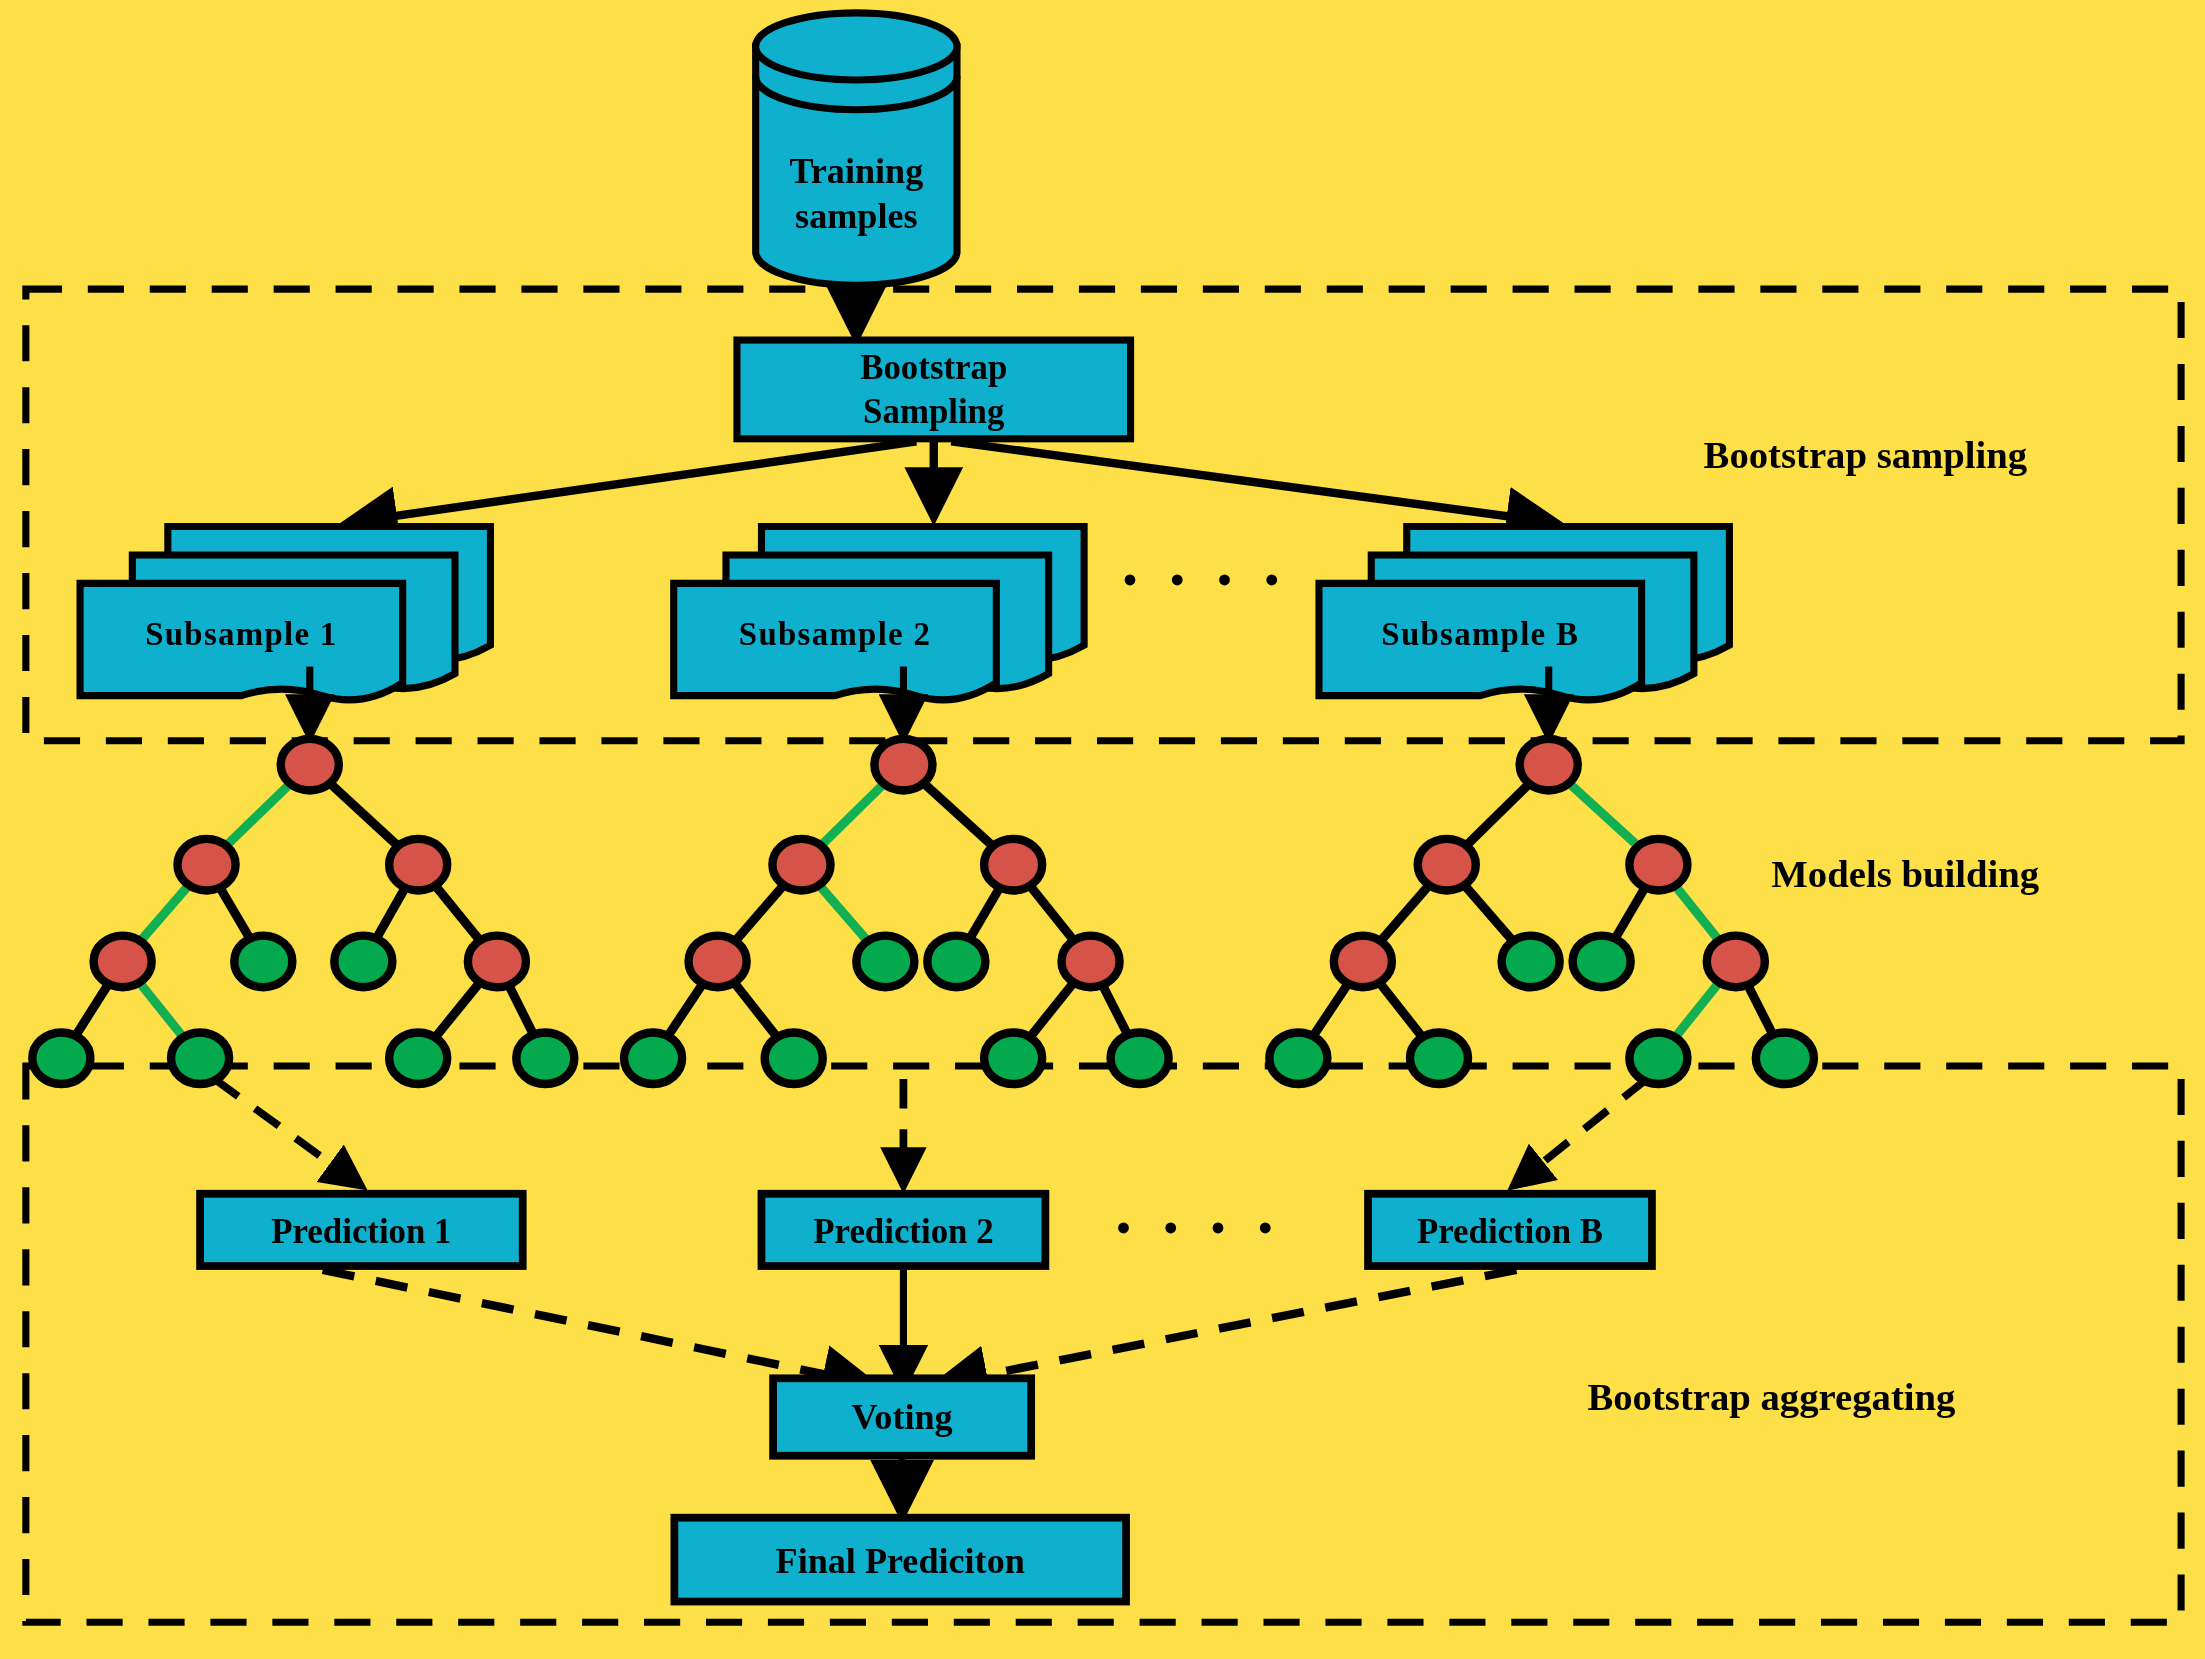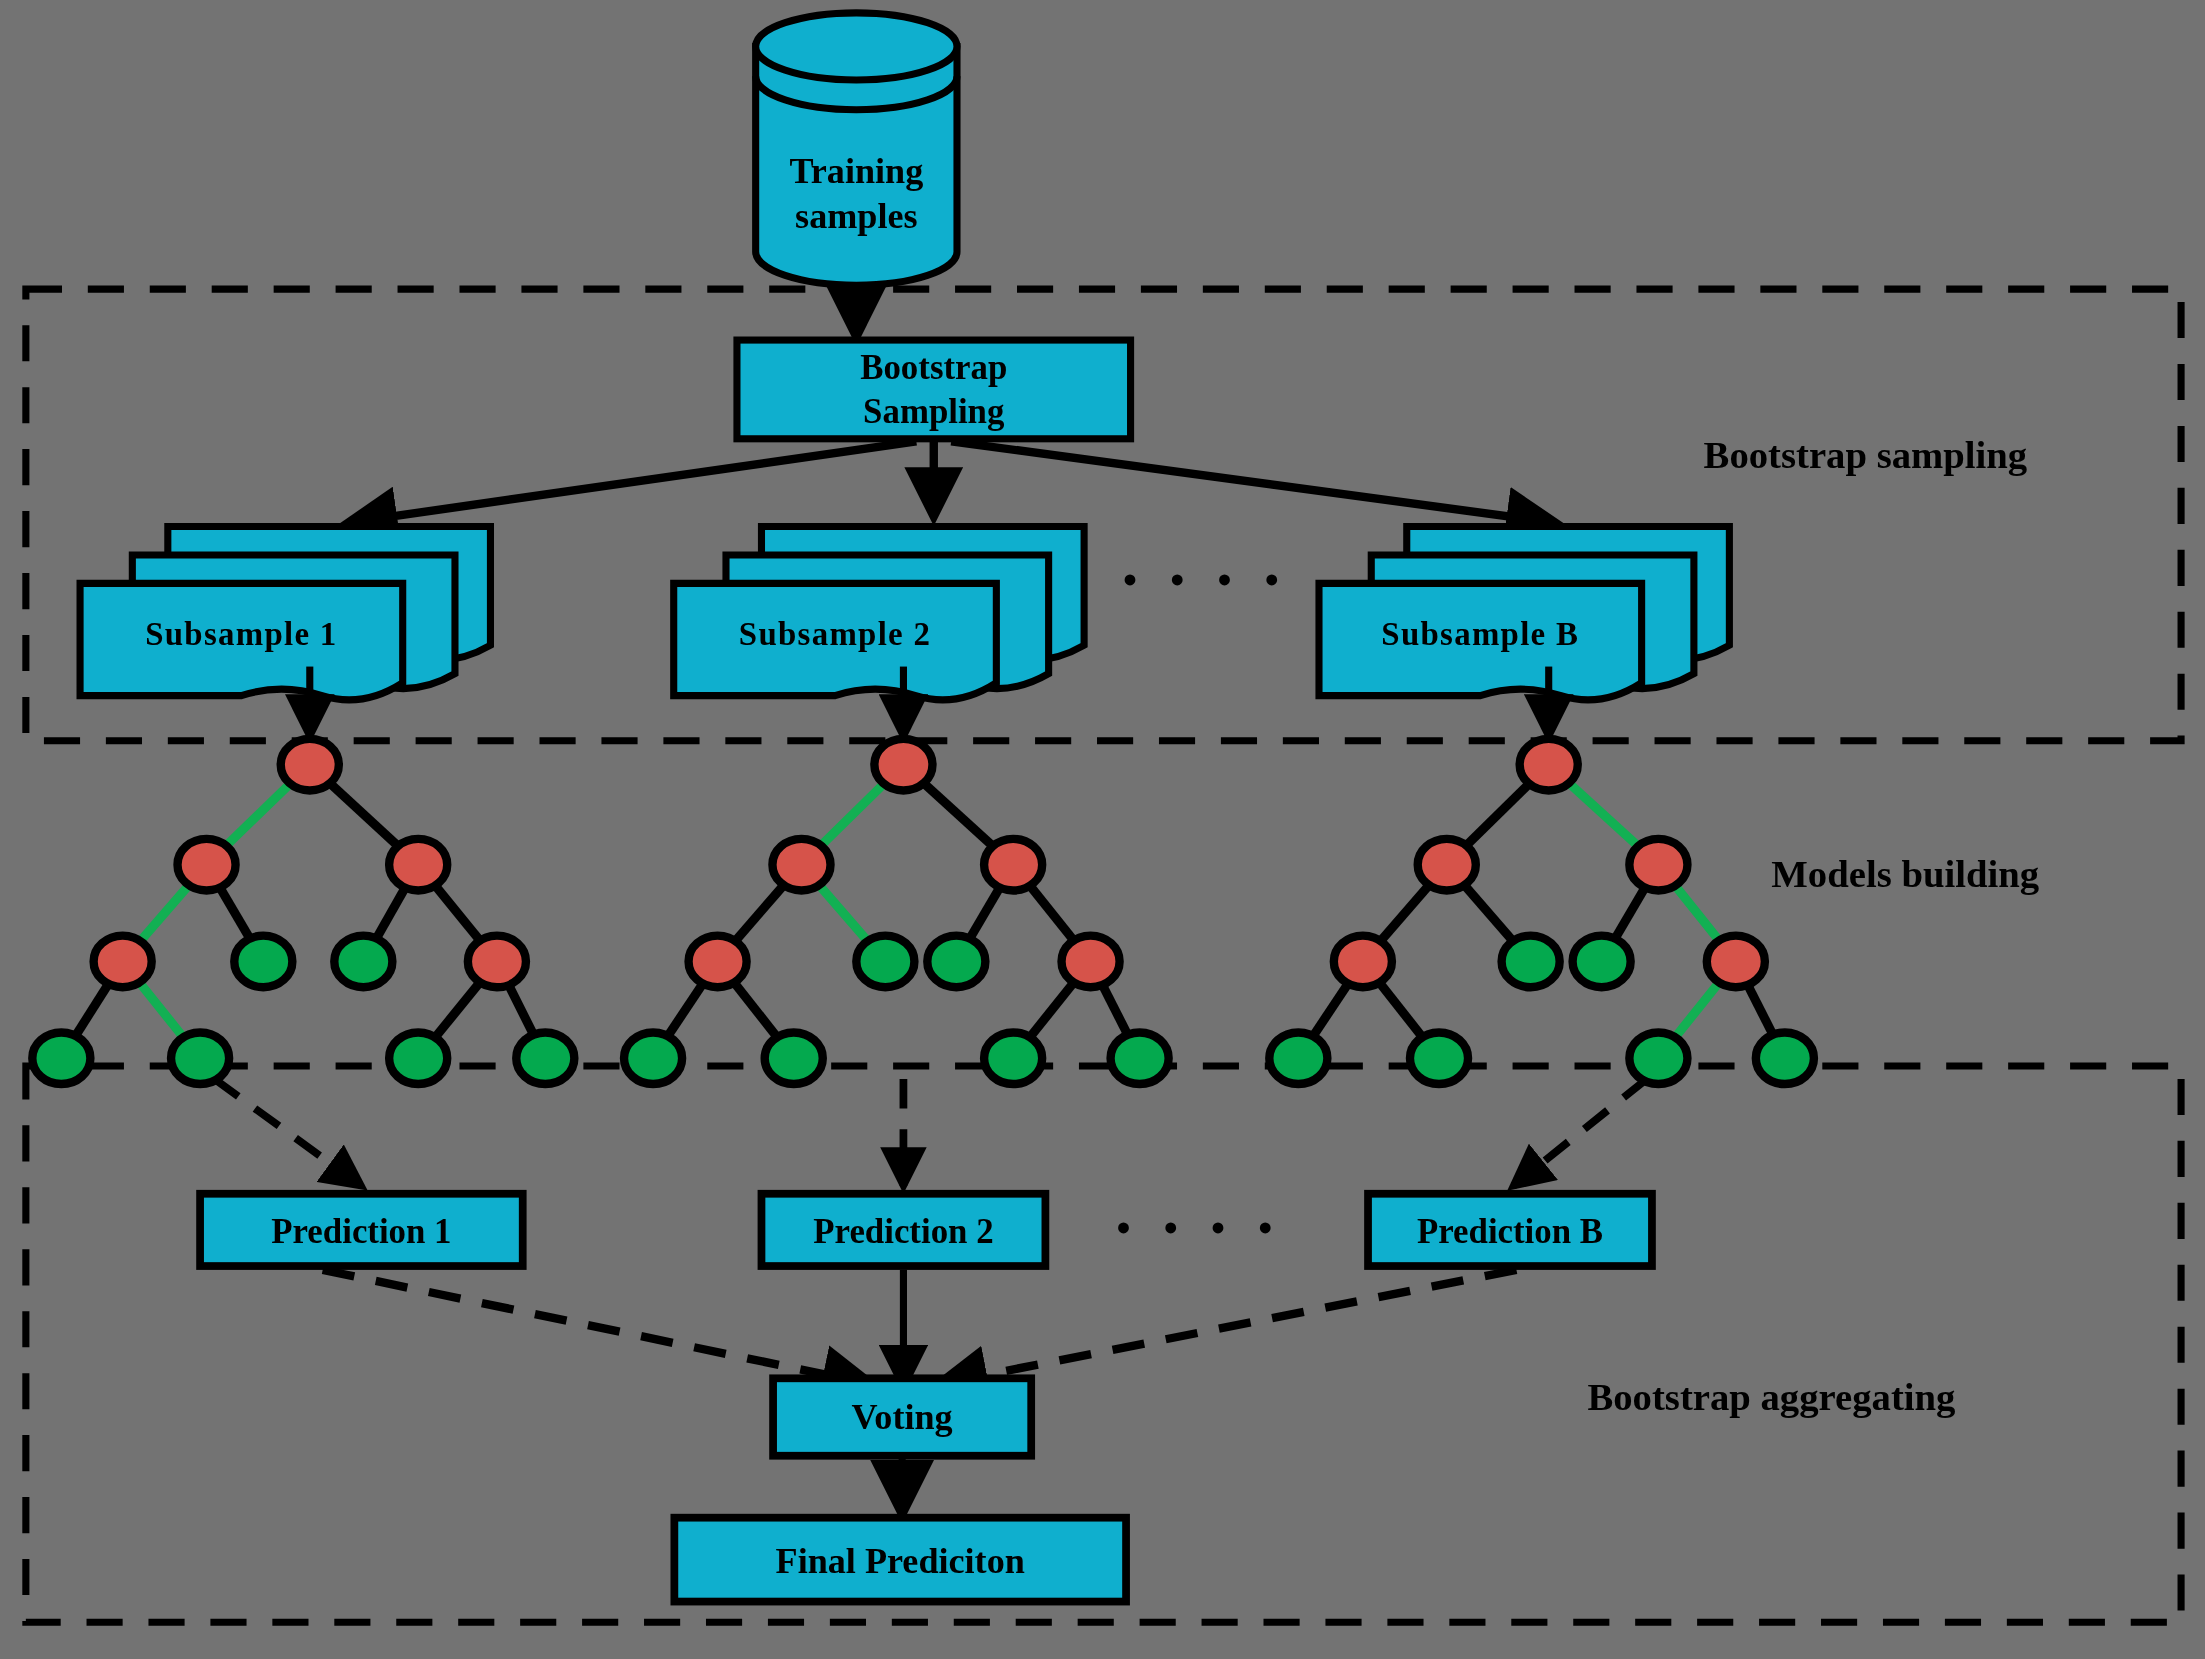--- a/index.html
+++ b/index.html
@@ -1,17 +1,17 @@
 <!DOCTYPE html>
 <html style="font-size:10.3px"><head>
 <meta charset="utf-8">
 <style>
   html,body{margin:0;padding:0;background:#ffffff;}
   body{font-family:"Liberation Serif", serif;}
-  #stage{position:relative;width:2205px;height:1659px;background:#737373;overflow:hidden;}
+  #stage{position:relative;width:2205px;height:1659px;background:#fde047;overflow:hidden;}
   svg{display:block;}
   .lbl{font-family:"Liberation Serif", serif;font-weight:bold;fill:#000;}
 </style>
 </head>
 <body>
 
 <div id="stage">
   <svg width="2205" height="1659" viewBox="0 0 3417 2571" xmlns="http://www.w3.org/2000/svg">
     <defs>
       <marker id="ahead" viewBox="0 0 12 12" refX="10" refY="6" markerWidth="7" markerHeight="7" orient="auto-start-reverse">

